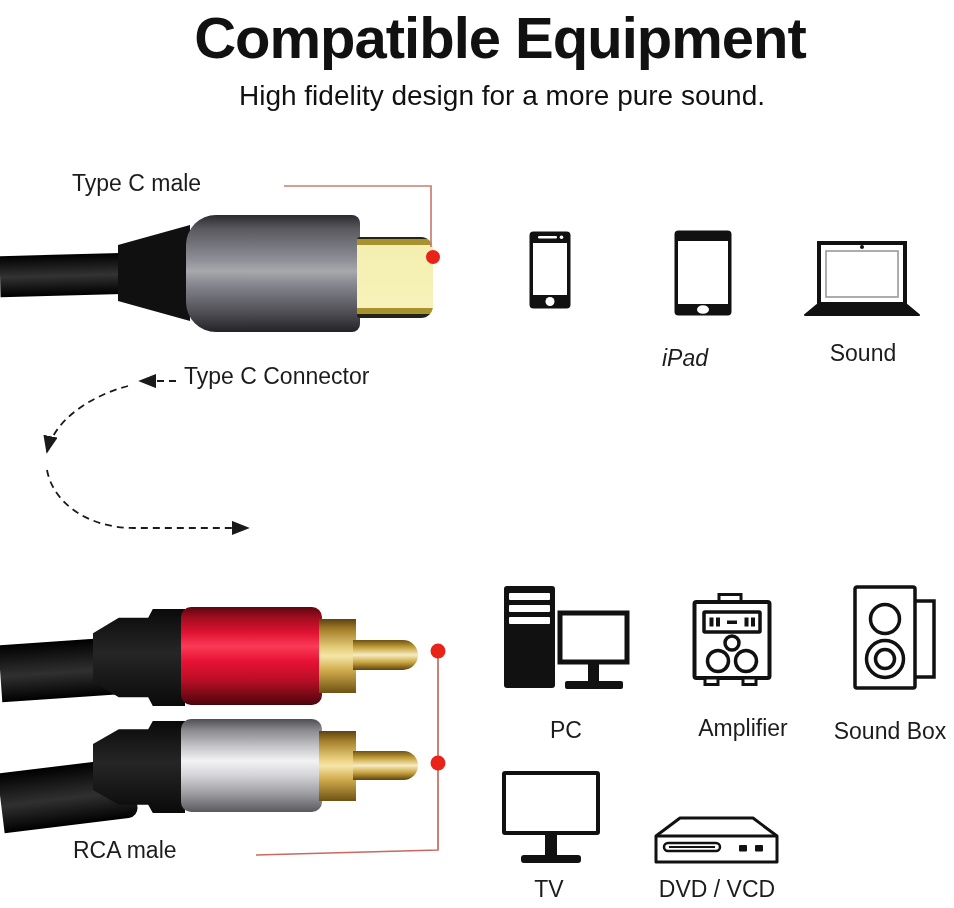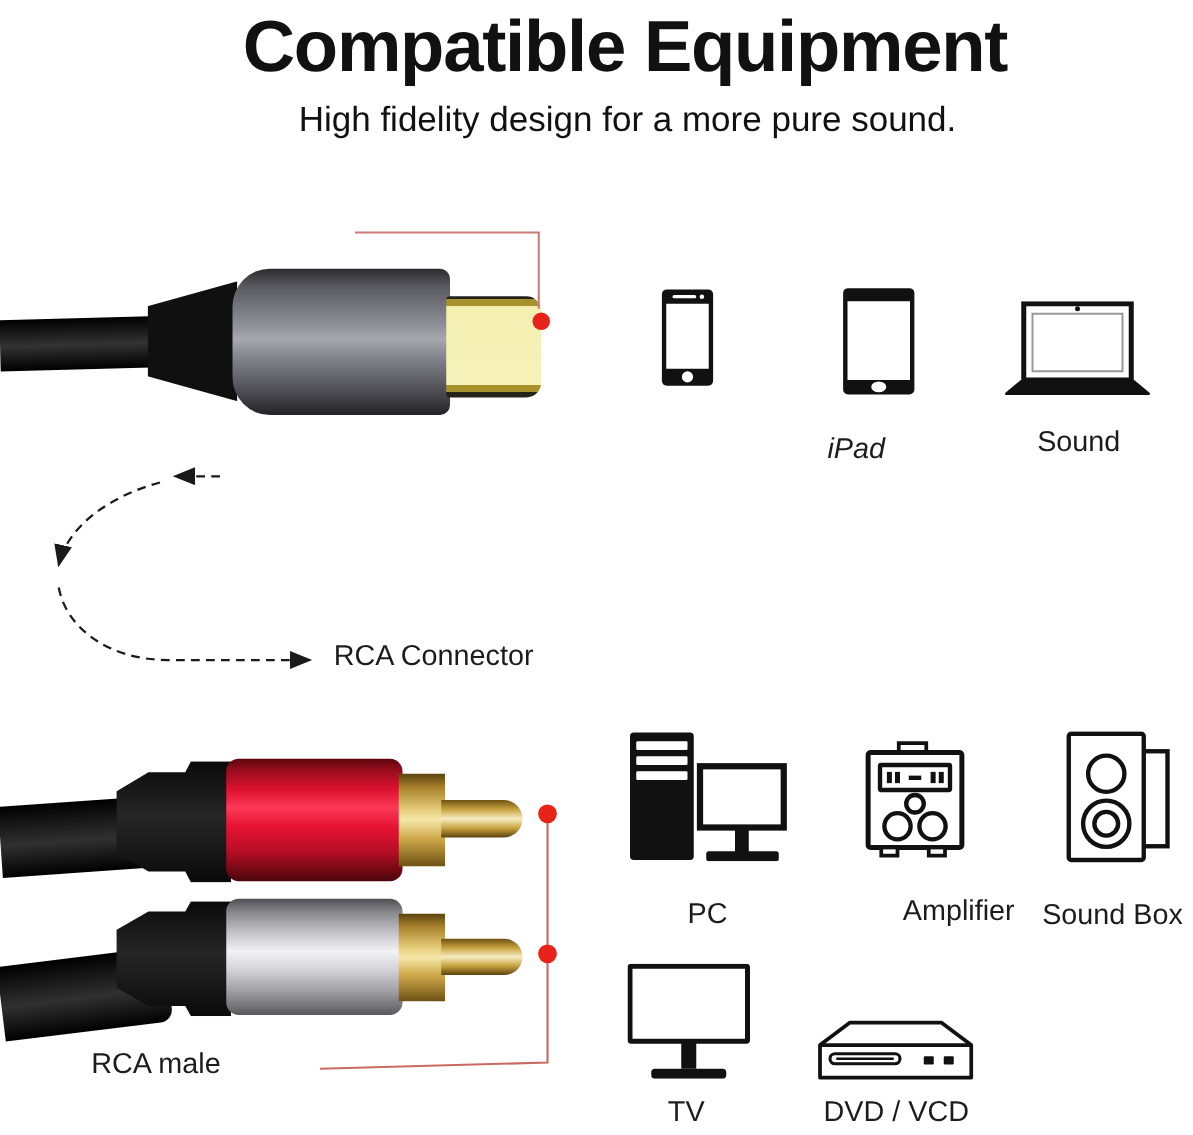--- a/index.html
+++ b/index.html
@@ -18,21 +18,21 @@
   #ann-typec-male{left:72px;top:170px;}
   #ann-typec-conn{left:184px;top:363px;}
   #ann-rca-conn{left:267px;top:511px;}
   #ann-rca-male{left:73px;top:837px;}
   
   .devlbl{font-size:23px;color:#1c1c1c;text-align:center;white-space:nowrap;}
   #lbl-smartphone{left:477px;top:340px;width:140px;}
   #lbl-ipad{left:635px;top:345px;width:100px;font-style:italic;}
   #lbl-laptop{left:813px;top:340px;width:100px;}
   #lbl-pc{left:516px;top:717px;width:100px;}
-  #lbl-amplifier{left:707px;top:715px;width:120px;}
+  #lbl-amplifier{left:683px;top:715px;width:120px;}
   #lbl-soundbox{left:820px;top:718px;width:140px;}
   #lbl-tv{left:499px;top:876px;width:100px;}
   #lbl-dvd{left:647px;top:876px;width:140px;}
   
   .devicon{line-height:0;}
   #icon-smartphone{left:528px;top:230px;}
   #icon-ipad{left:673px;top:229px;}
   #icon-laptop{left:801px;top:241px;}
   #icon-pc{left:503px;top:585px;}
   #icon-amplifier{left:691px;top:591px;}
@@ -76,21 +76,22 @@
   #overlay{left:0;top:0;pointer-events:none;}
 </style>
 </head>
 <body>
 
 <div class="canvas">
 
   <h1 id="title" class="abs">Compatible Equipment</h1>
   <p id="subtitle" class="abs">High fidelity design for a more pure sound.</p>
 
-  <span id="ann-rca-conn" class="abs ann">RCA Connector</span>
+  <span id="ann-typec-male" class="abs ann">Type C male</span>
+  <span id="ann-typec-conn" class="abs ann">Type C Connector</span>
   <span id="ann-rca-male" class="abs ann">RCA male</span>
 
   <div id="typec-photo" class="abs">
     <div id="typec-cable" class="abs"></div>
     <div id="typec-relief" class="abs"></div>
     <div id="typec-body" class="abs"></div>
     <div id="typec-tip" class="abs"></div>
   </div>
 
   <div id="rca-photo" class="abs">

